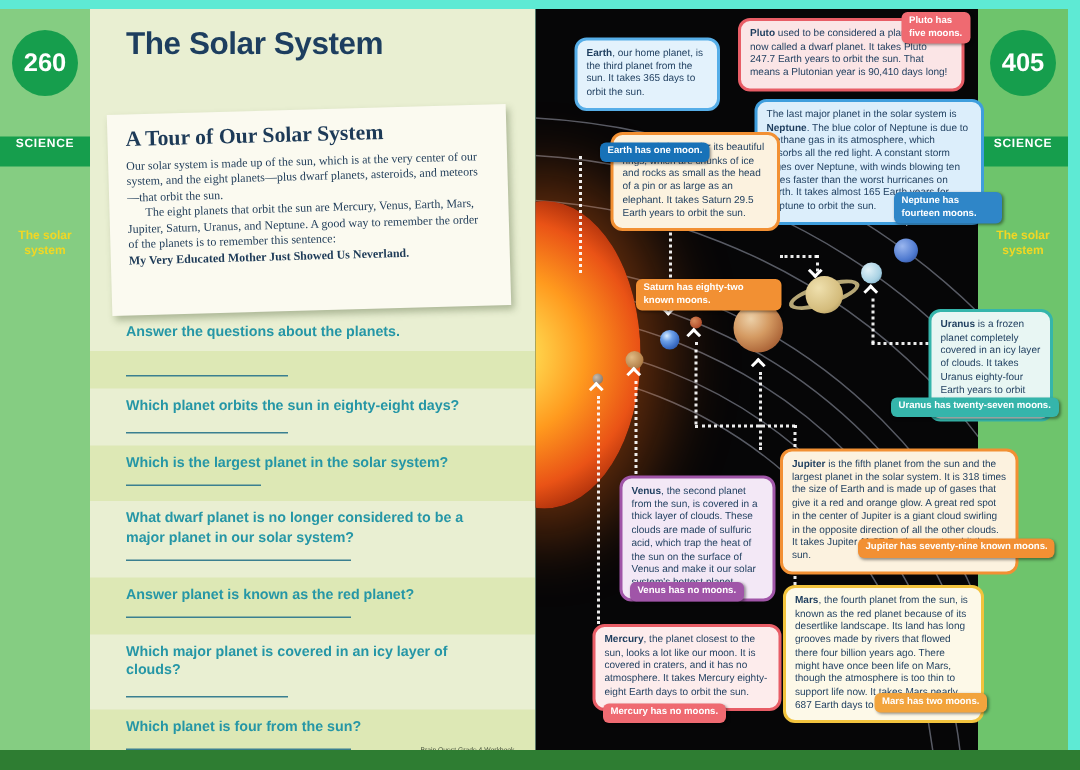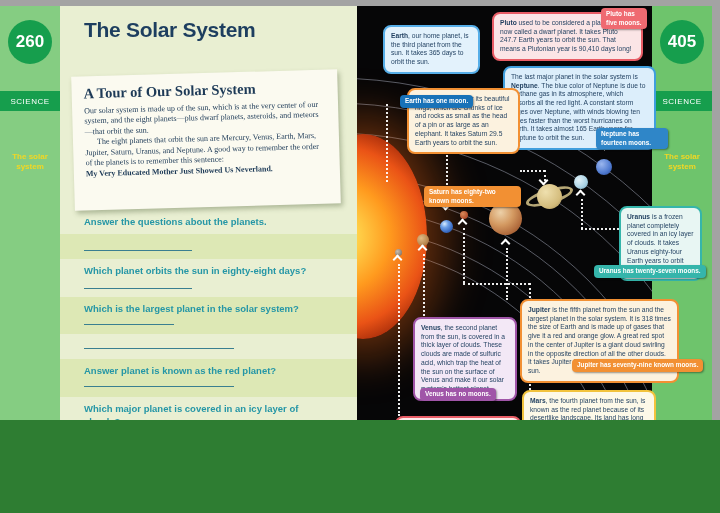--- a/index.html
+++ b/index.html
@@ -1,29 +1,29 @@
 <!DOCTYPE html>
 <html><head>
 <meta charset="utf-8">
 <style>
   * { margin:0; padding:0; box-sizing:border-box; }
   html,body { width:720px; height:513px; }
   body { font-family:"Liberation Sans", sans-serif; background:#2e7d32; }
-  #book { position:relative; width:720px; height:420px; background:#a3a3a3; overflow:hidden; }
+  #book { position:relative; width:720px; height:500px; background:#5eead4; overflow:hidden; }
 
   
   .sidebar { position:absolute; top:6px; height:502px; width:60px; }
   #sidebar-left  { left:0;   background:#85cd82; }
   #sidebar-right { left:652px; background:#6ec46c; width:60px; }
   .page-circle { position:absolute; top:14px; left:50%; transform:translateX(-50%);
     width:44px; height:44px; border-radius:50%; background:#169e4d;
     color:#fff; font-weight:bold; font-size:17px; display:flex; align-items:center; justify-content:center; }
   .science-band { position:absolute; top:85px; left:0; width:100%; height:20px; background:#169e4d;
-    color:#fff; font-weight:normal; font-size:8px; letter-spacing:.5px;
-    display:flex; align-items:center; justify-content:center; }
+    color:#fff; font-weight:bold; font-size:8px; letter-spacing:.5px;
+    display:flex; align-items:flex-start; justify-content:center; }
   .topic-label { position:absolute; top:146px; left:0; width:100%; text-align:center;
     color:#f2d723; font-weight:bold; font-size:8px; line-height:1.25; }
 
   
   #left-page { position:absolute; left:60px; top:6px; width:297px; height:502px;
     background:#e9efd2; overflow:hidden; }
   #page-title { position:absolute; left:24px; top:12px; font-size:21px; font-weight:bold;
     color:#1d3e5f; letter-spacing:-.3px; }
   #intro { position:absolute; left:24px; top:44px; width:248px; font-size:9.5px; line-height:1.35;
     color:#2596a6; font-weight:bold; }
@@ -143,20 +143,21 @@
       </div>
       <div class="qrow">
         <span>Which planet orbits the sun in eighty-eight days?</span>
         <div class="blank-below"></div>
       </div>
       <div class="qrow dark">
         <span class="q-inline">Which is the largest planet in the solar system?</span>
         <span class="blank-inline"></span>
       </div>
       <div class="qrow">
+        <span class="q-inline">What dwarf planet is no longer considered to be a major planet in our solar system?</span>
         <span class="blank-inline wide"></span>
       </div>
       <div class="qrow dark">
         <span class="q-inline">Answer planet is known as the red planet?</span>
         <span class="blank-inline wide"></span>
       </div>
       <div class="qrow">
         <span>Which major planet is covered in an icy layer of clouds?</span>
         <div class="blank-below"></div>
       </div>

